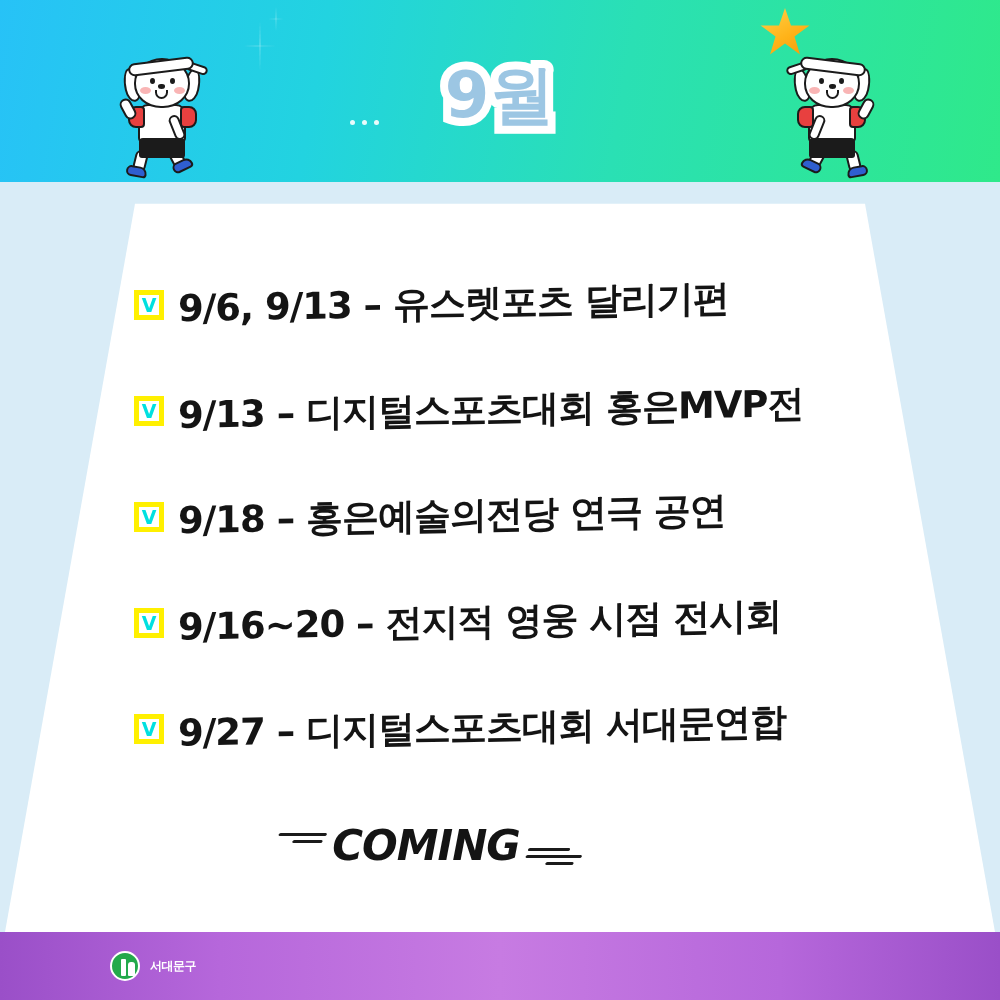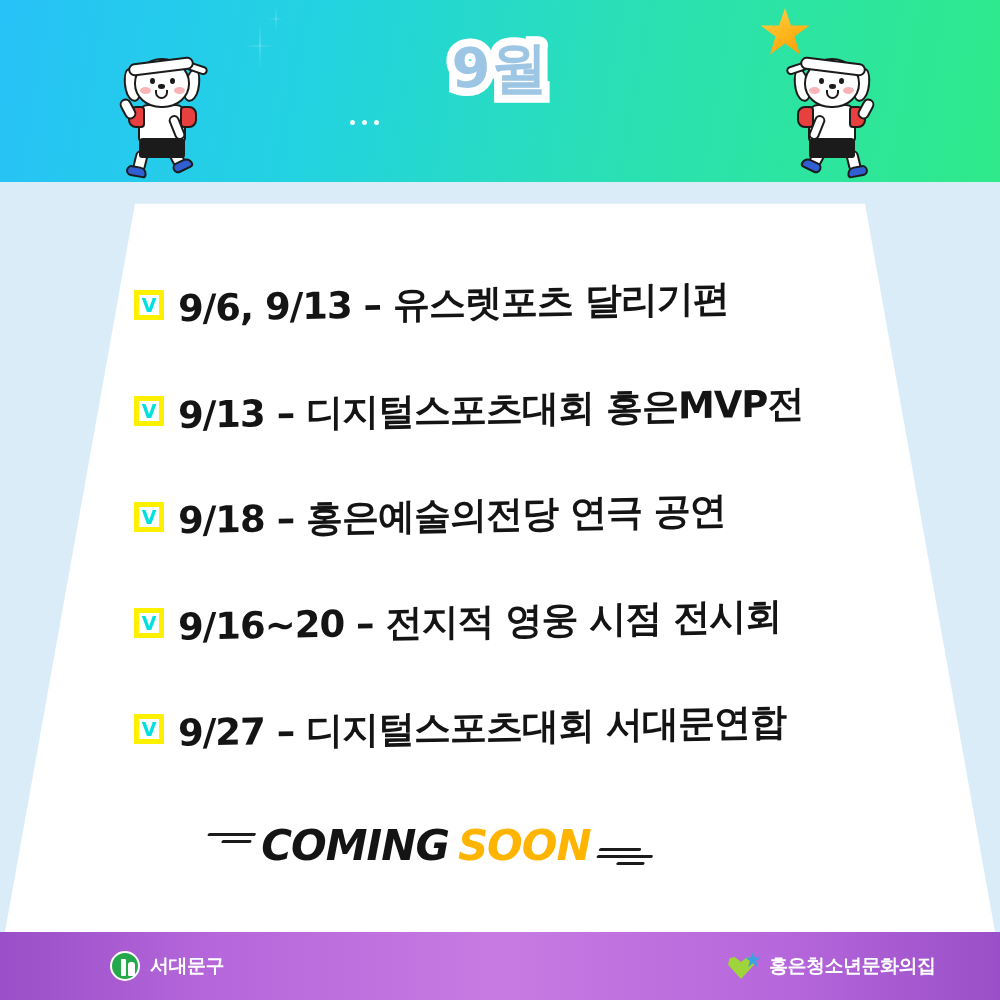--- a/index.html
+++ b/index.html
@@ -33,23 +33,23 @@
   #header-star{
     position:absolute; left:760px; top:8px; width:50px; height:50px;
     background:linear-gradient(150deg,#ffd24a 0%,#ffb319 55%,#f59a08 100%);
     clip-path:polygon(50% 0%,62% 35%,99% 35%,69% 57%,80% 93%,50% 71%,20% 93%,31% 57%,1% 35%,38% 35%);
     filter:drop-shadow(0 1px 1px rgba(0,0,0,.12));
   }
 
   
   #header-title{
     position:absolute; left:210px; top:40px; width:580px; height:110px;
-    display:flex; justify-content:center; gap:16px;
+    display:flex; align-items:center; justify-content:center; gap:16px;
     font-family:"DejaVu Sans", sans-serif;
-    font-weight:bold; font-size:56px; letter-spacing:1px;
+    font-weight:bold; font-size:64px; letter-spacing:1px;
     white-space:nowrap;
   }
   .title-word{
     position:relative;
     -webkit-text-stroke:16px #ffffff;
     paint-order:stroke fill;
     line-height:1;
   }
   #title-month{ color:#9cc6e3; }
   #title-activity{ color:#f6a623; }
@@ -156,21 +156,21 @@
   
   #footer-bar{
     position:absolute; left:0; top:932px; width:1000px; height:68px;
     background:linear-gradient(90deg,#9a4fc8 0%,#b667db 22%,#c77be2 50%,#b667db 78%,#9a4fc8 100%);
     display:flex; align-items:center;
   }
   #footer-left{ position:absolute; left:110px; display:flex; align-items:center; gap:10px; }
   #footer-right{ position:absolute; left:728px; display:flex; align-items:center; gap:7px; }
   .footer-label{
     color:#ffffff; font-family:"DejaVu Sans", sans-serif;
-    font-weight:bold; font-size:19px; letter-spacing:-0.5px; white-space:nowrap;
+    font-weight:bold; font-size:12px; letter-spacing:-0.5px; white-space:nowrap;
   }
   #sdm-logo-mark{
     width:30px; height:30px; border-radius:50%;
     background:#23a94b; border:2px solid #ffffff; position:relative;
   }
   #sdm-logo-mark:before{
     content:""; position:absolute; left:9px; top:6px; width:5px; height:17px;
     background:#fff; border-radius:1px;
   }
   #sdm-logo-mark:after{
@@ -287,33 +287,25 @@
     <span class="event-text">9/27 – 디지털스포츠대회 서대문연합</span>
   </div>
 </div>
 
 <div id="coming-soon">
   <div class="speed-lines" id="speed-left">
     <span></span>
       <span></span>
   </div>
   <span class="cs-word" id="cs-coming">COMING</span>
-  <span class="cs-word" id="cs-soon">SOON</span>
   <div class="speed-lines" id="speed-right">
     <span></span>
       <span></span>
       <span></span>
   </div>
 </div>
 
 <div id="footer-bar">
   <div id="footer-left">
     <div id="sdm-logo-mark"></div>
     <span class="footer-label">서대문구</span>
   </div>
-  <div id="footer-right">
-    <div id="hongeun-logo-mark">
-      <div id="hongeun-heart"></div>
-      <div id="hongeun-star"></div>
-    </div>
-    <span class="footer-label">홍은청소년문화의집</span>
-  </div>
 </div>
 
 </body></html>

